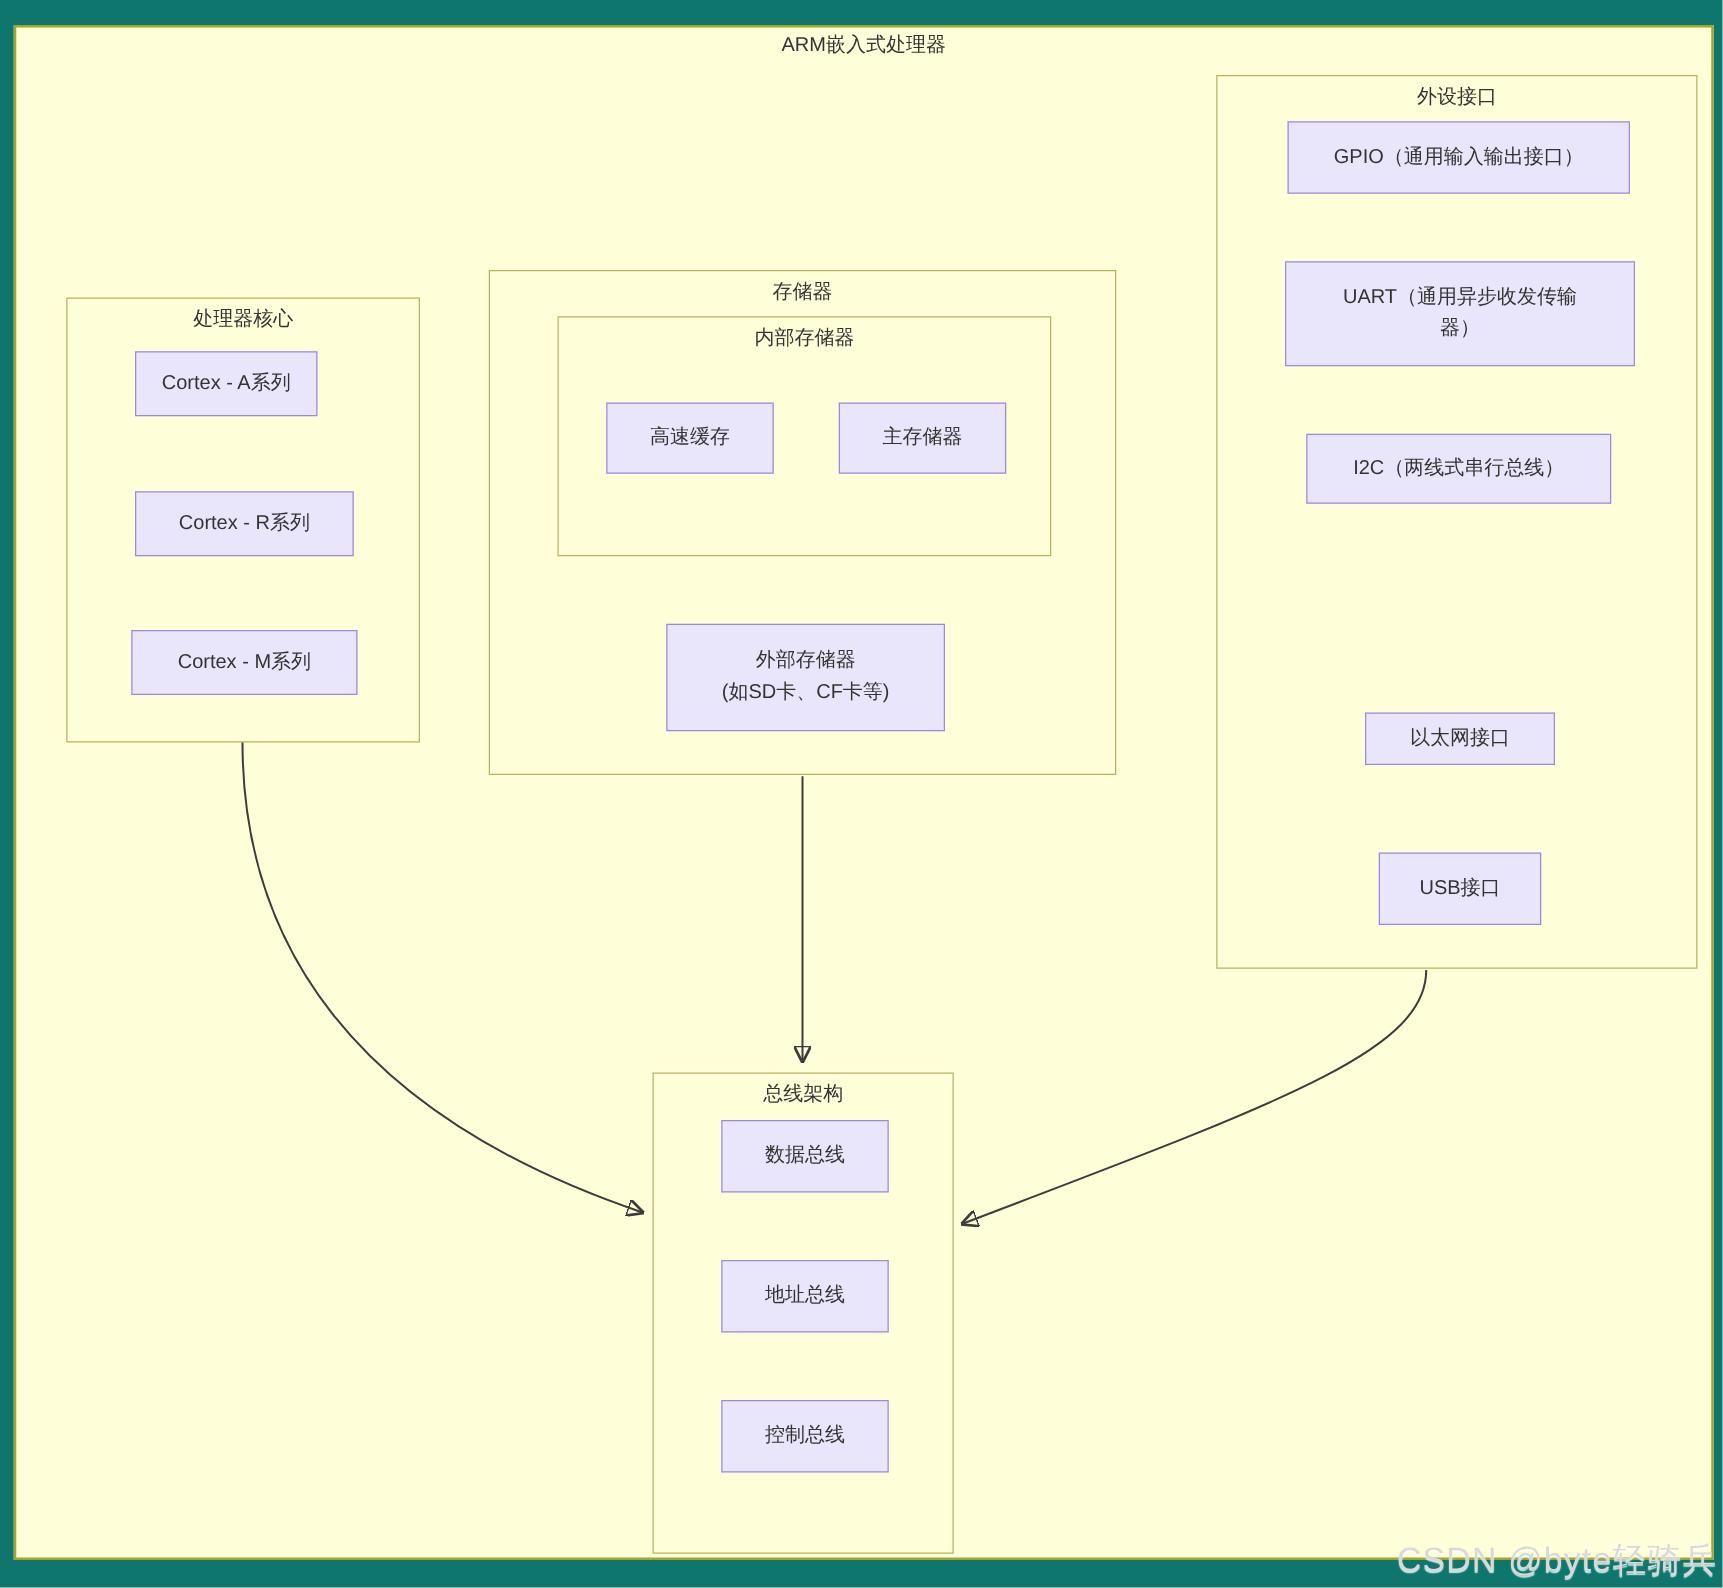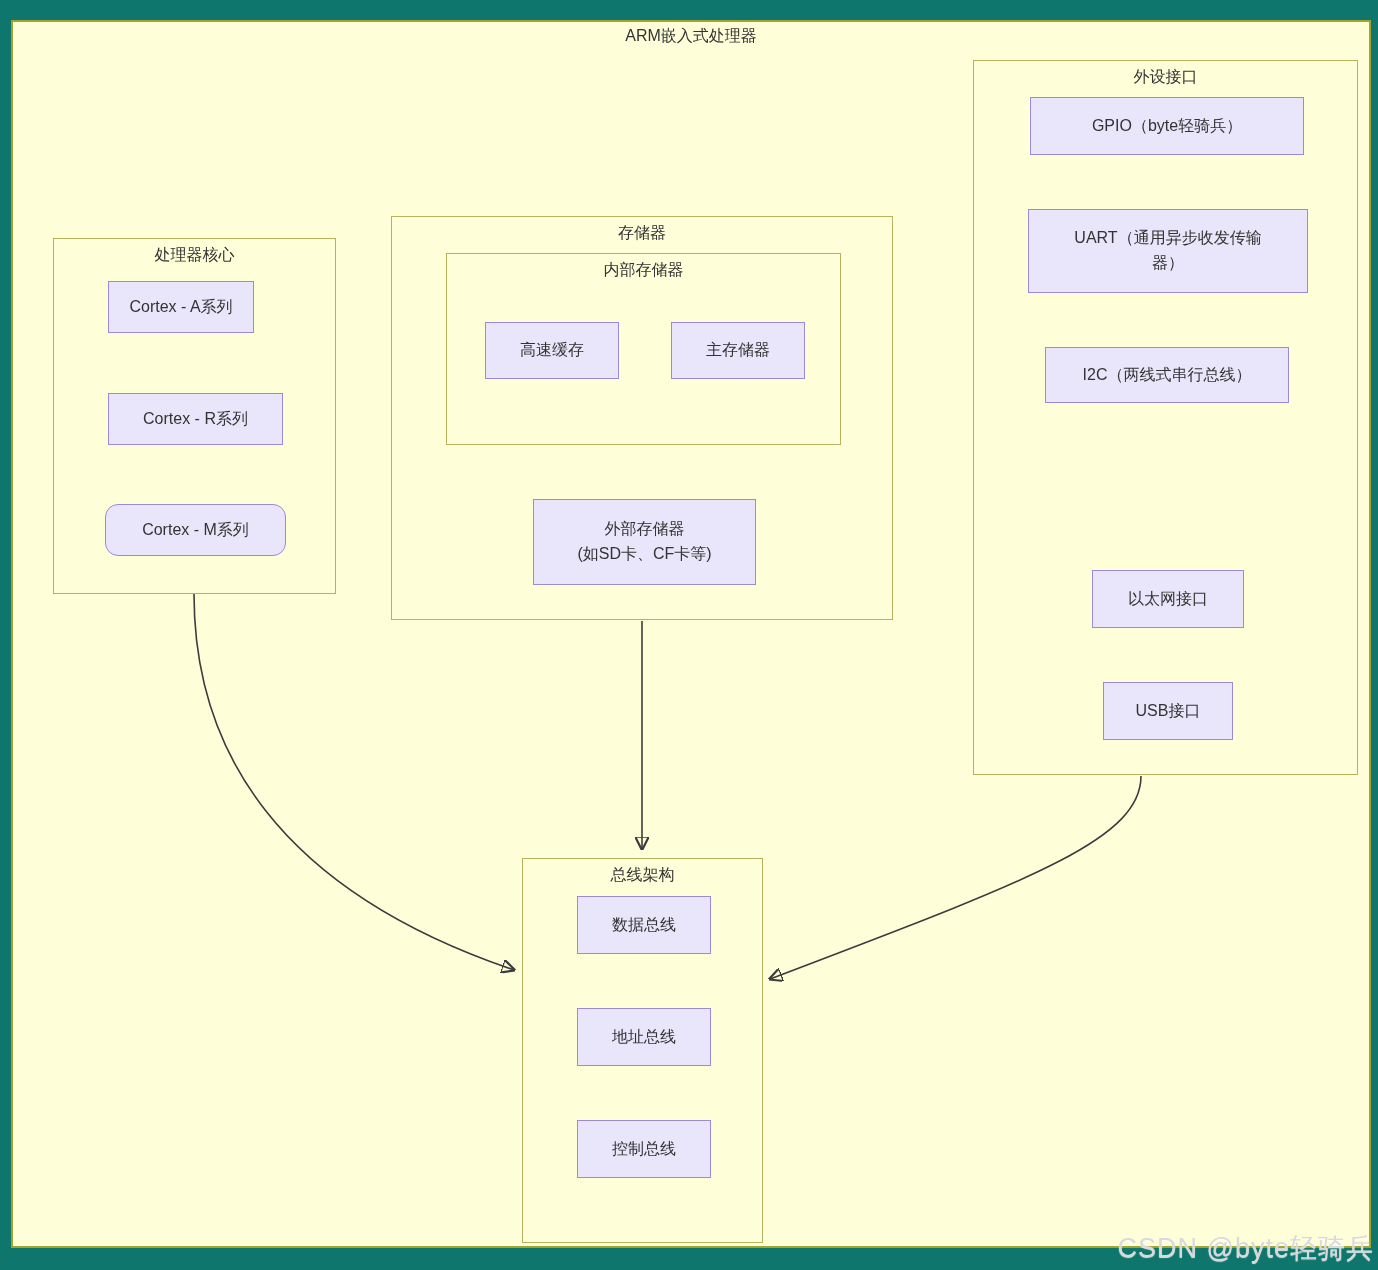--- a/index.html
+++ b/index.html
@@ -36,41 +36,41 @@
 <div class="canvas">
 
   <div class="outer">
     <div class="outer-title">ARM嵌入式处理器</div>
   </div>
 
   <div class="group" style="left:53px;top:238px;width:283px;height:356px;">
     <div class="group-title">处理器核心</div>
     <div class="node" style="left:54px;top:42px;width:146px;height:52px;">Cortex - A系列</div>
     <div class="node" style="left:54px;top:154px;width:175px;height:52px;">Cortex - R系列</div>
-    <div class="node" style="left:51px;top:265px;width:181px;height:52px;border-radius:13px;">Cortex - M系列</div>
+    <div class="node" style="left:51px;top:265px;width:181px;height:52px;">Cortex - M系列</div>
   </div>
 
   <div class="group" style="left:391px;top:216px;width:502px;height:404px;">
     <div class="group-title">存储器</div>
     <div class="group" style="left:54px;top:36px;width:395px;height:192px;">
       <div class="group-title">内部存储器</div>
       <div class="node" style="left:38px;top:68px;width:134px;height:57px;">高速缓存</div>
       <div class="node" style="left:224px;top:68px;width:134px;height:57px;">主存储器</div>
     </div>
     <div class="node" style="left:141px;top:282px;width:223px;height:86px;">外部存储器
 (如SD卡、CF卡等)</div>
   </div>
 
   <div class="group" style="left:948px;top:60px;width:385px;height:715px;margin-left:25px;">
     <div class="group-title">外设接口</div>
-    <div class="node" style="left:56px;top:36px;width:274px;height:58px;">GPIO（byte轻骑兵）</div>
+    <div class="node" style="left:56px;top:36px;width:274px;height:58px;">GPIO（通用输入输出接口）</div>
     <div class="node" style="left:54px;top:148px;width:280px;height:84px;">UART（通用异步收发传输
 器）</div>
     <div class="node" style="left:71px;top:286px;width:244px;height:56px;">I2C（两线式串行总线）</div>
-    <div class="node" style="left:118px;top:509px;width:152px;height:58px;">以太网接口</div>
+    <div class="node" style="left:118px;top:509px;width:152px;height:42px;">以太网接口</div>
     <div class="node" style="left:129px;top:621px;width:130px;height:58px;">USB接口</div>
   </div>
 
   <div class="group" style="left:522px;top:858px;width:241px;height:385px;">
     <div class="group-title">总线架构</div>
     <div class="node" style="left:54px;top:37px;width:134px;height:58px;">数据总线</div>
     <div class="node" style="left:54px;top:149px;width:134px;height:58px;">地址总线</div>
     <div class="node" style="left:54px;top:261px;width:134px;height:58px;">控制总线</div>
   </div>
 

